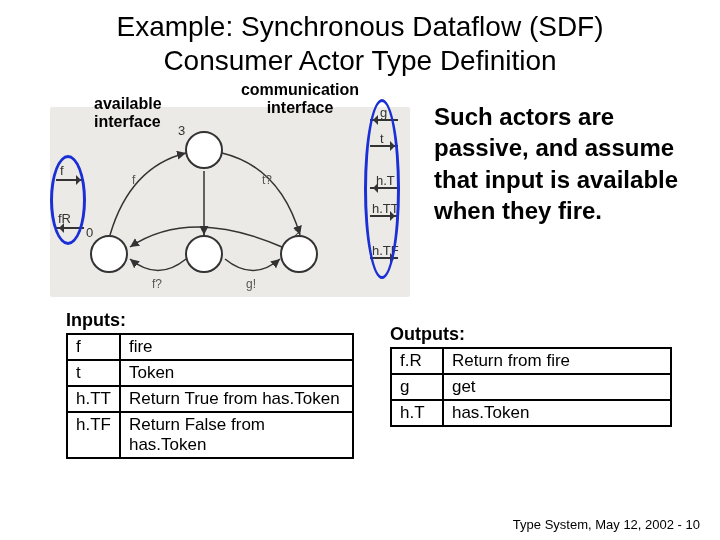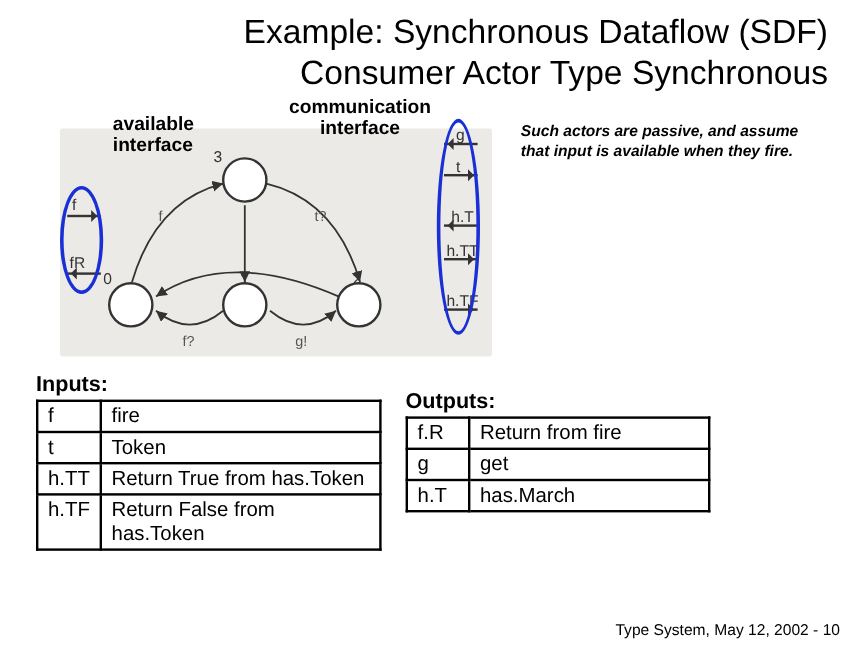--- a/index.html
+++ b/index.html
@@ -7,21 +7,21 @@
     width: 720px;
     height: 540px;
     background: #fff;
     font-family: Arial, Helvetica, sans-serif;
     position: relative;
     overflow: hidden;
   }
   .title {
     font-family: "Comic Sans MS", cursive, sans-serif;
     font-size: 28px;
-    text-align: right;
+    text-align: center;
     padding: 10px 30px 6px;
     line-height: 1.2;
   }
   .upper {
     display: flex;
     padding: 4px 30px 0 40px;
     gap: 14px;
   }
   .diagram-wrap {
     position: relative;
@@ -86,71 +86,71 @@
     font-weight: bold;
   }
   .label-comm {
     position: absolute;
     font-size: 16px;
     font-weight: bold;
     text-align: center;
   }
   .explain {
     width: 250px;
-    font-size: 13px;
+    font-size: 24px;
     font-weight: bold;
     line-height: 1.3;
     padding-top: 14px;
-    font-style: italic;
   }
   .lower {
     display: flex;
     padding: 8px 30px 0 30px;
-    gap: 20px;
+    gap: 36px;
     align-items: flex-start;
+    margin-left: 36px;
   }
   .tbl-block { }
   .tbl-title {
     font-size: 18px;
     font-weight: bold;
     margin-bottom: 2px;
   }
   table {
     border-collapse: collapse;
   }
   td {
     border: 2px solid #000;
     padding: 2px 8px;
     font-size: 17px;
     vertical-align: top;
   }
   .inputs-tbl td:first-child { width: 50px; }
   .inputs-tbl td:last-child { width: 233px; }
   .outputs-tbl td:first-child { width: 52px; }
-  .outputs-tbl td:last-child { width: 200px; }
+  .outputs-tbl td:last-child { width: 228px; }
   .footer {
     position: absolute;
     right: 20px;
     bottom: 8px;
     font-family: "Comic Sans MS", cursive, sans-serif;
     font-size: 13px;
   }
   svg.edges {
     position: absolute;
     left: 0; top: 0;
     width: 380px; height: 215px;
     pointer-events: none;
   }
 </style>
 </head>
 <body>
 
 <div class="title">
   <span>Example: Synchronous Dataflow (SDF)</span><br>
-  <span>Consumer Actor Type Synchronous</span>
+  <span>Consumer Actor Type Definition</span>
 </div>
 
 <div class="upper">
   <div class="diagram-wrap">
     <div class="diagram-bg"></div>
 
     <div class="node" style="left:50px; top:148px;"></div>
     <div class="node" style="left:145px; top:148px;"></div>
     <div class="node" style="left:240px; top:148px;"></div>
     <div class="node" style="left:145px; top:44px;"></div>
@@ -241,20 +241,20 @@
           <tr>
             <td>f.R</td>
             <td>Return from fire</td>
           </tr>
       <tr>
             <td>g</td>
             <td>get</td>
           </tr>
       <tr>
             <td>h.T</td>
-            <td>has.March</td>
+            <td>has.Token</td>
           </tr>
     </tbody>
       </table>
   </div>
 </div>
 
 <div class="footer">Type System, May 12, 2002 - 10</div>
 
 </body></html>

